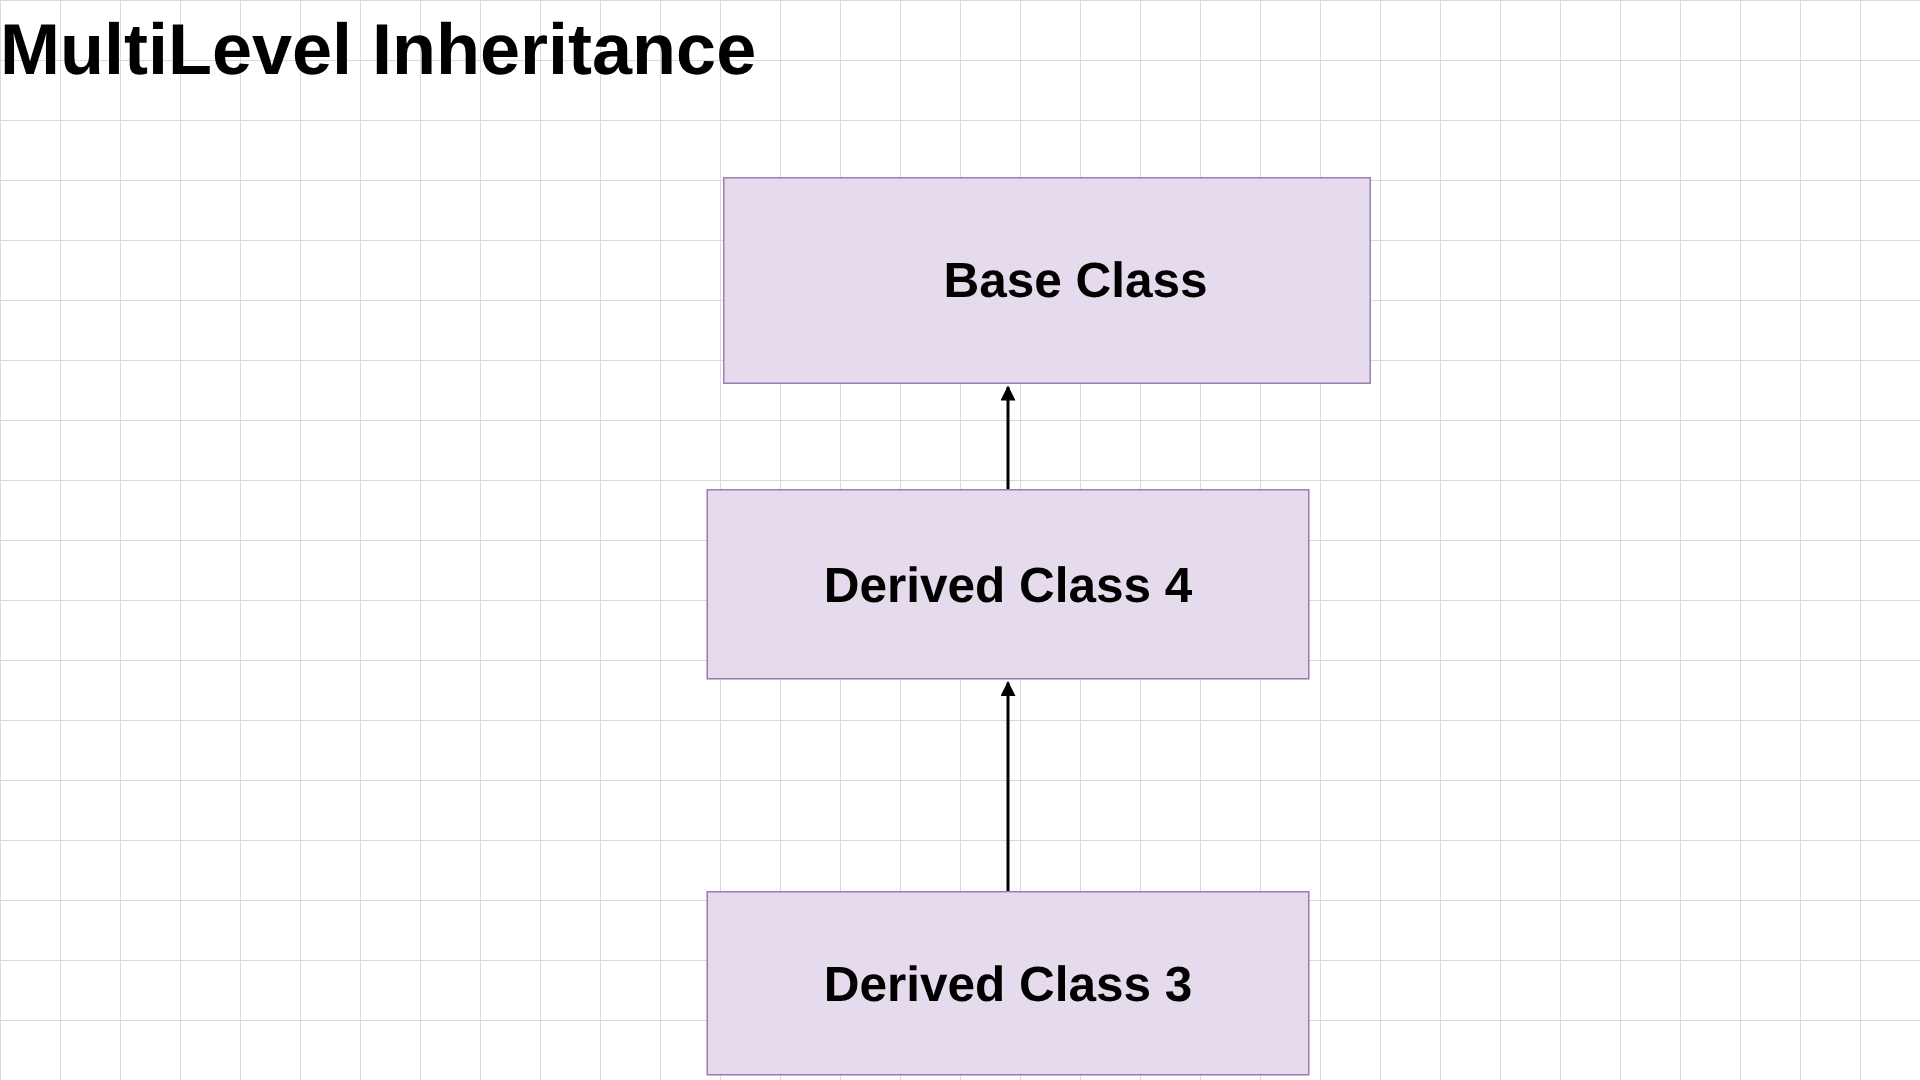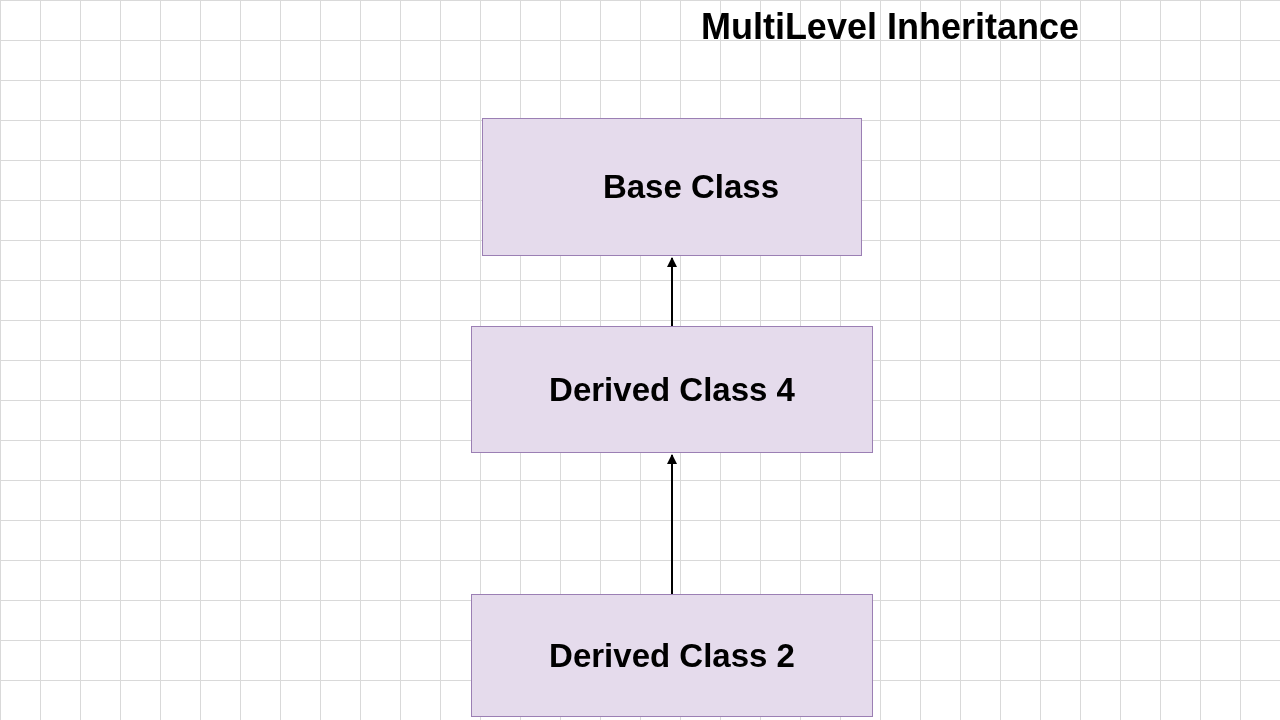--- a/index.html
+++ b/index.html
@@ -19,22 +19,22 @@
       linear-gradient(to right, #d9d9d9 1px, transparent 1px),
       linear-gradient(to bottom, #d9d9d9 1px, transparent 1px);
     background-size: 40px 40px;
     background-position: 0 0;
   }
   .title {
     position: absolute;
     top: 6px;
     left: 0;
     width: 1079px;
-    text-align: right;
-    font-size: 36px;
+    text-align: left;
+    font-size: 48px;
     font-weight: 700;
     color: #000;
   }
   .class-box {
     position: absolute;
     background: #e5dbec;
     border: 1.5px solid #9b7fb4;
     display: flex;
     align-items: center;
     justify-content: center;
@@ -48,30 +48,30 @@
     overflow: visible;
   }
 </style>
 </head>
 <body>
 
 <div class="canvas">
 
   <div class="title">MultiLevel Inheritance</div>
 
-  <div class="class-box" style="left:482px;top:118px;width:380px;height:138px;padding-left:38px;">
+  <div class="class-box" style="left:482px;top:118px;width:432px;height:138px;padding-left:38px;">
     <span>Base Class</span>
   </div>
 
   <div class="class-box" style="left:471px;top:326px;width:402px;height:127px;">
     <span>Derived Class 4</span>
   </div>
 
   <div class="class-box" style="left:471px;top:594px;width:402px;height:123px;">
-    <span>Derived Class 2</span>
+    <span>Derived Class 3</span>
   </div>
 
   <svg class="arrow-svg" width="1280" height="720">
     <defs>
       <marker id="arrowhead" markerWidth="12" markerHeight="12" refX="9" refY="5" orient="auto" markerUnits="userSpaceOnUse">
         <path d="M0,0 L10,5 L0,10 Z" fill="#000"></path>
       </marker>
     </defs>
     <g id="arrow-group">
         <line x1="672" y1="326" x2="672" y2="258" stroke="#000" stroke-width="2" marker-end="url(#arrowhead)"></line>

